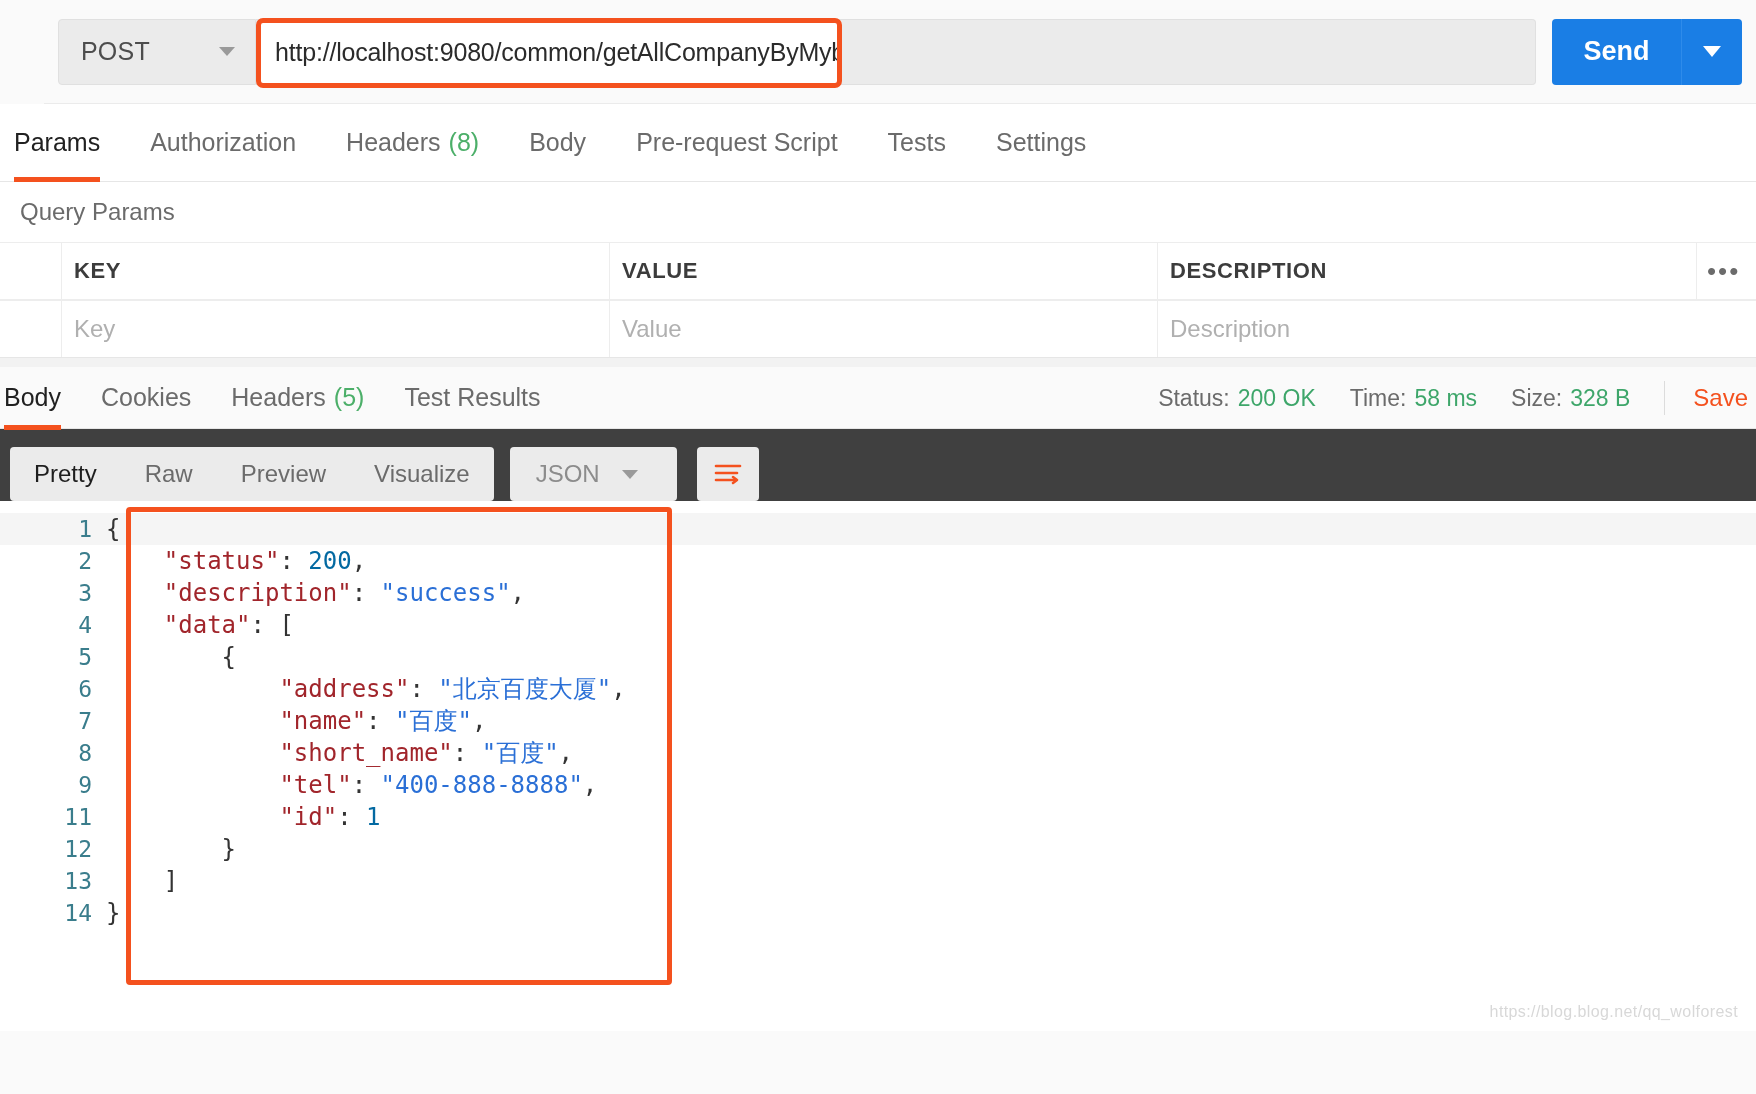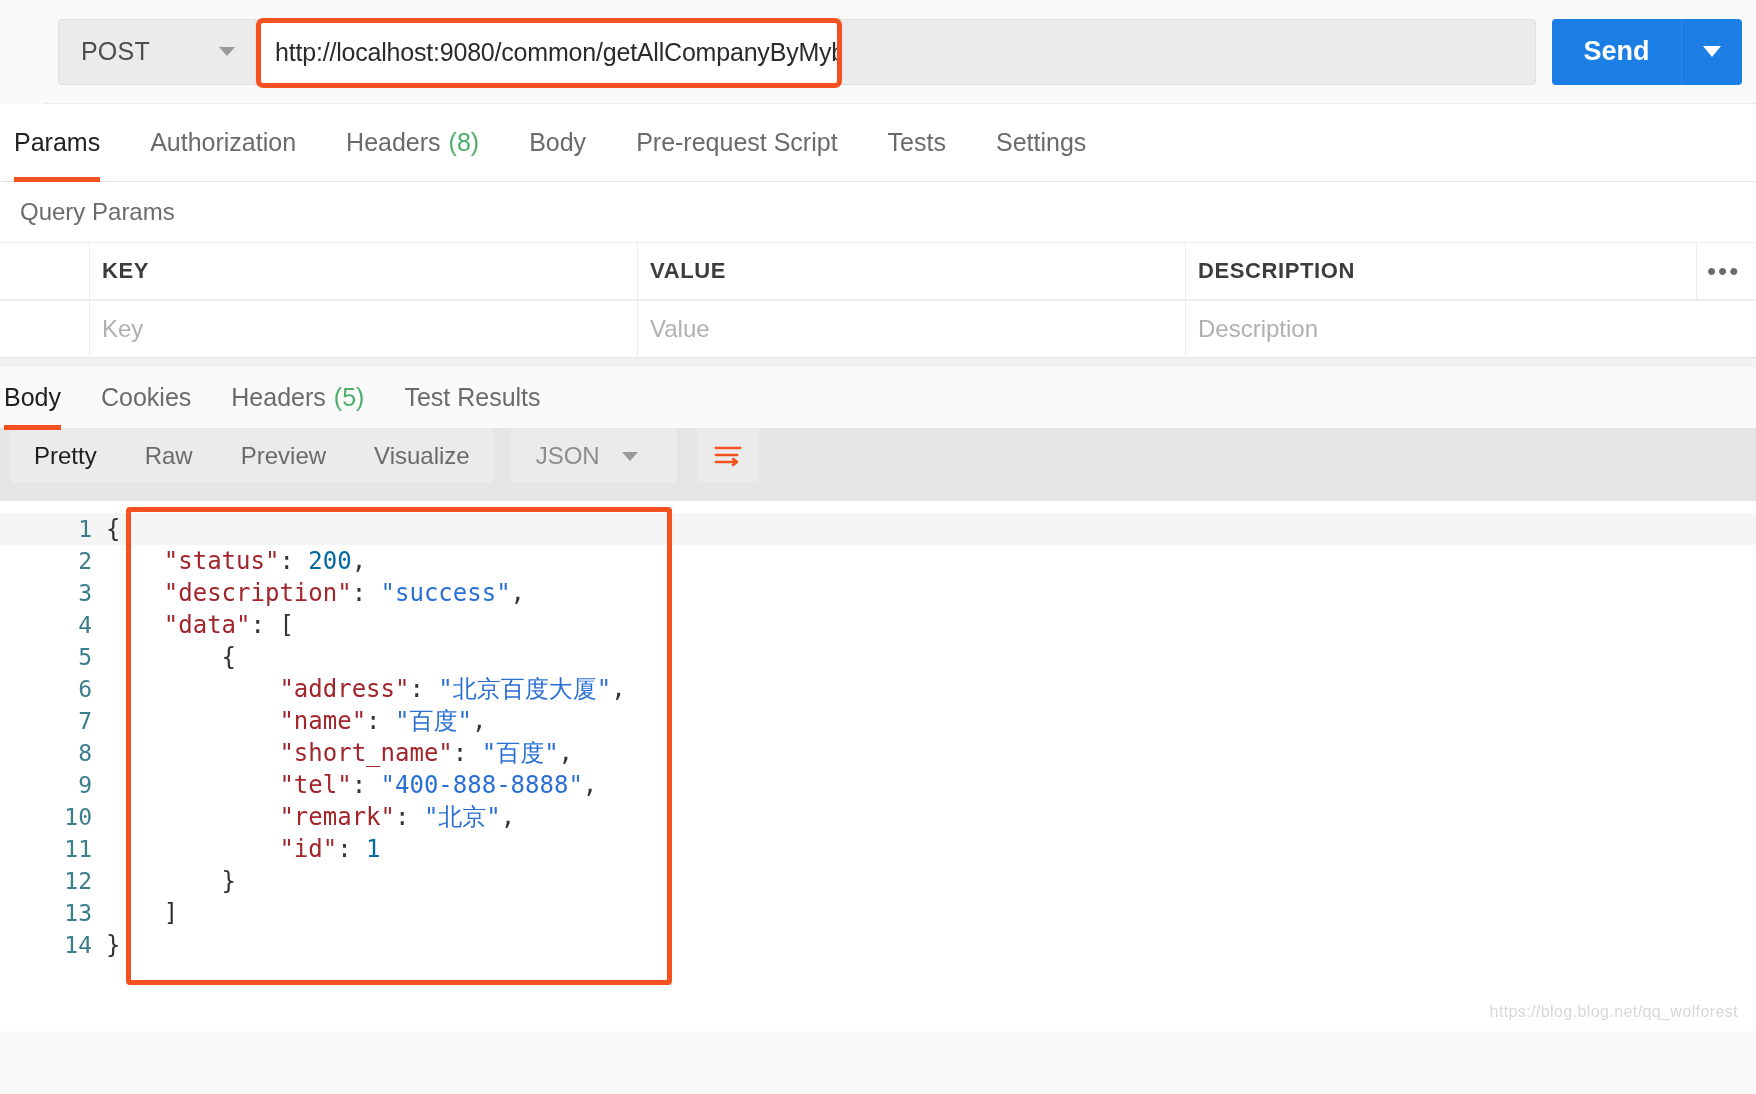--- a/index.html
+++ b/index.html
@@ -170,21 +170,21 @@
     height: 60px;
     display: flex;
     align-items: center;
     padding-left: 20px;
     font-size: 24px;
     color: #6b6b6b;
     background: #ffffff;
   }
 
   .params-table { width: 100%; background: #fff; }
-  .pt-row { display: flex; border-top: 1px solid #ededed; padding-left: 28px; }
+  .pt-row { display: flex; border-top: 1px solid #ededed; }
   .pt-row.header { border-top: 1px solid #ededed; border-bottom: 1px solid #ededed; }
   .pt-gutter {
     width: 62px;
     border-right: 1px solid #ededed;
     flex: 0 0 62px;
   }
   .pt-cell {
     padding: 16px 0 16px 12px;
     border-right: 1px solid #ededed;
     font-size: 22px;
@@ -270,23 +270,23 @@
     margin-left: 28px;
     margin-right: 8px;
     font-size: 24px;
     cursor: pointer;
     white-space: nowrap;
   }
 
   
   .viewer-bar {
     height: 72px;
-    background: #e5e5e5;
-    display: flex;
-    align-items: flex-start;
+    background: #404040;
+    display: flex;
+    align-items: flex-end;
     padding-left: 10px;
   }
   .seg-group {
     display: flex;
     background: #ebebeb;
     border-radius: 4px;
     height: 54px;
     align-items: center;
   }
   .seg {
@@ -454,20 +454,33 @@
       <span>Cookies</span>
     </div>
     <div class="rsp-tab">
       <span>Headers</span>
       <span class="count-green">(5)</span>
     </div>
     <div class="rsp-tab">
       <span>Test Results</span>
     </div>
 
+    <div class="resp-meta">
+      <div class="meta-item">
+        <span>Status:</span><span class="val">200 OK</span>
+      </div>
+      <div class="meta-item">
+        <span>Time:</span><span class="val">58 ms</span>
+      </div>
+      <div class="meta-item">
+        <span>Size:</span><span class="val">328 B</span>
+      </div>
+      <div class="meta-divider"></div>
+      <div class="save-link">Save</div>
+    </div>
   </div>
 
   <div class="viewer-bar">
     <div class="seg-group">
       <div class="seg active">Pretty</div>
       <div class="seg">Raw</div>
       <div class="seg">Preview</div>
       <div class="seg">Visualize</div>
     </div>
 
@@ -519,24 +532,20 @@
         </div>
         <div class="cline">
           <div class="lineno">8</div>
           <div class="ctext"><span class="p">            </span><span class="k">"short_name"</span><span class="p">: </span><span class="s">"百度"</span><span class="p">,</span></div>
         </div>
         <div class="cline">
           <div class="lineno">9</div>
           <div class="ctext"><span class="p">            </span><span class="k">"tel"</span><span class="p">: </span><span class="s">"400-888-8888"</span><span class="p">,</span></div>
         </div>
         <div class="cline">
-          <div class="lineno">10</div>
-          <div class="ctext"><span class="p">            </span><span class="k">"remark"</span><span class="p">: </span><span class="s">"北京"</span><span class="p">,</span></div>
-        </div>
-        <div class="cline">
           <div class="lineno">11</div>
           <div class="ctext"><span class="p">            </span><span class="k">"id"</span><span class="p">: </span><span class="n">1</span></div>
         </div>
         <div class="cline">
           <div class="lineno">12</div>
           <div class="ctext"><span class="p">        }</span></div>
         </div>
         <div class="cline">
           <div class="lineno">13</div>
           <div class="ctext"><span class="p">    ]</span></div>

